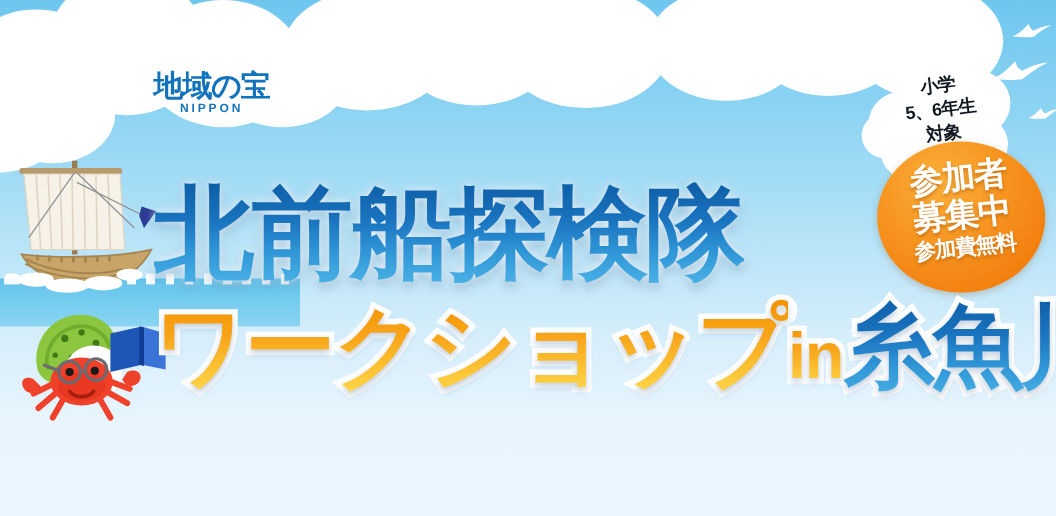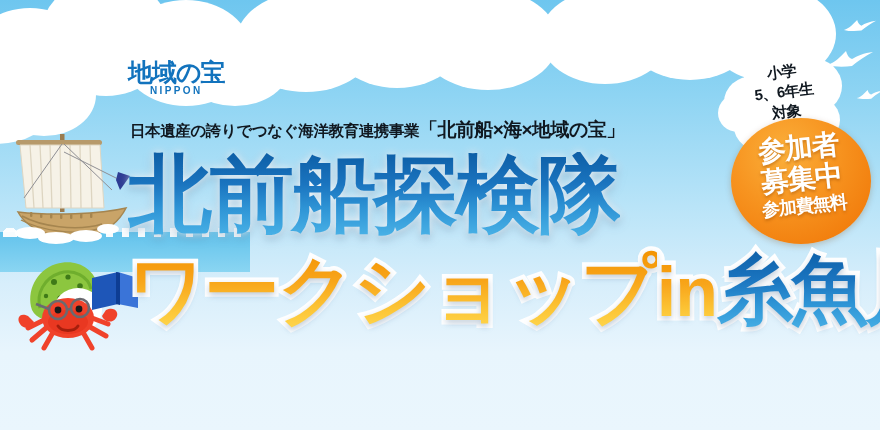--- a/index.html
+++ b/index.html
@@ -85,21 +85,21 @@
   .title2-stroke{position:absolute;left:0;top:0;color:#fff;-webkit-text-stroke:9px #ffffff;z-index:1;}
   .title2{position:relative;z-index:2;filter:drop-shadow(0 3px 3px rgba(20,70,120,.28));}
   .t-or{
     background:linear-gradient(180deg,#f39200 0%,#f8a51a 40%,#fcc435 72%,#ffd84f 100%);
     -webkit-background-clip:text;background-clip:text;color:transparent;
   }
   .t-bl{
     background:linear-gradient(180deg,#0d5ea6 0%,#1a74bf 38%,#2f95d6 68%,#49b1e6 100%);
     -webkit-background-clip:text;background-clip:text;color:transparent;
   }
-  .t-in{font-size:70px;letter-spacing:-1px;}
+  .t-in{font-size:54px;letter-spacing:-1px;}
 
   
   .cloudbadge{position:absolute;left:718px;top:42px;width:132px;height:118px;}
   .cloudbadge .cb{position:absolute;background:#fff;border-radius:50%;}
   .cbtext{
     position:absolute;left:0;top:20px;width:132px;text-align:center;
     font-size:15px;line-height:20px;font-weight:bold;color:#101820;letter-spacing:-.5px;
     transform:rotate(-7deg);
   }
 
@@ -261,24 +261,20 @@
 
 
     <div class="umi-logo">
       <div class="umi-top">地域の宝</div>
       <div class="umi-project">NIPPON</div>
     </div>
 
   </div>
 
 
-  <div class="sublead">
-    <span class="plain">日本遺産の誇りでつなぐ海洋教育連携事業</span>
-    <span class="quoted">「北前船×海×地域の宝」</span>
-  </div>
 
   <div class="title1-stroke">北前船探検隊</div>
   <div class="title1">北前船探検隊</div>
 
   <div class="t2wrap">
     <div class="title2-stroke">
       <span>ワークショップ</span><span class="t-in">in</span><span>糸魚川</span>
     </div>
     <div class="title2">
       <span class="t-or">ワークショップ</span><span class="t-or t-in">in</span><span class="t-bl">糸魚川</span>

